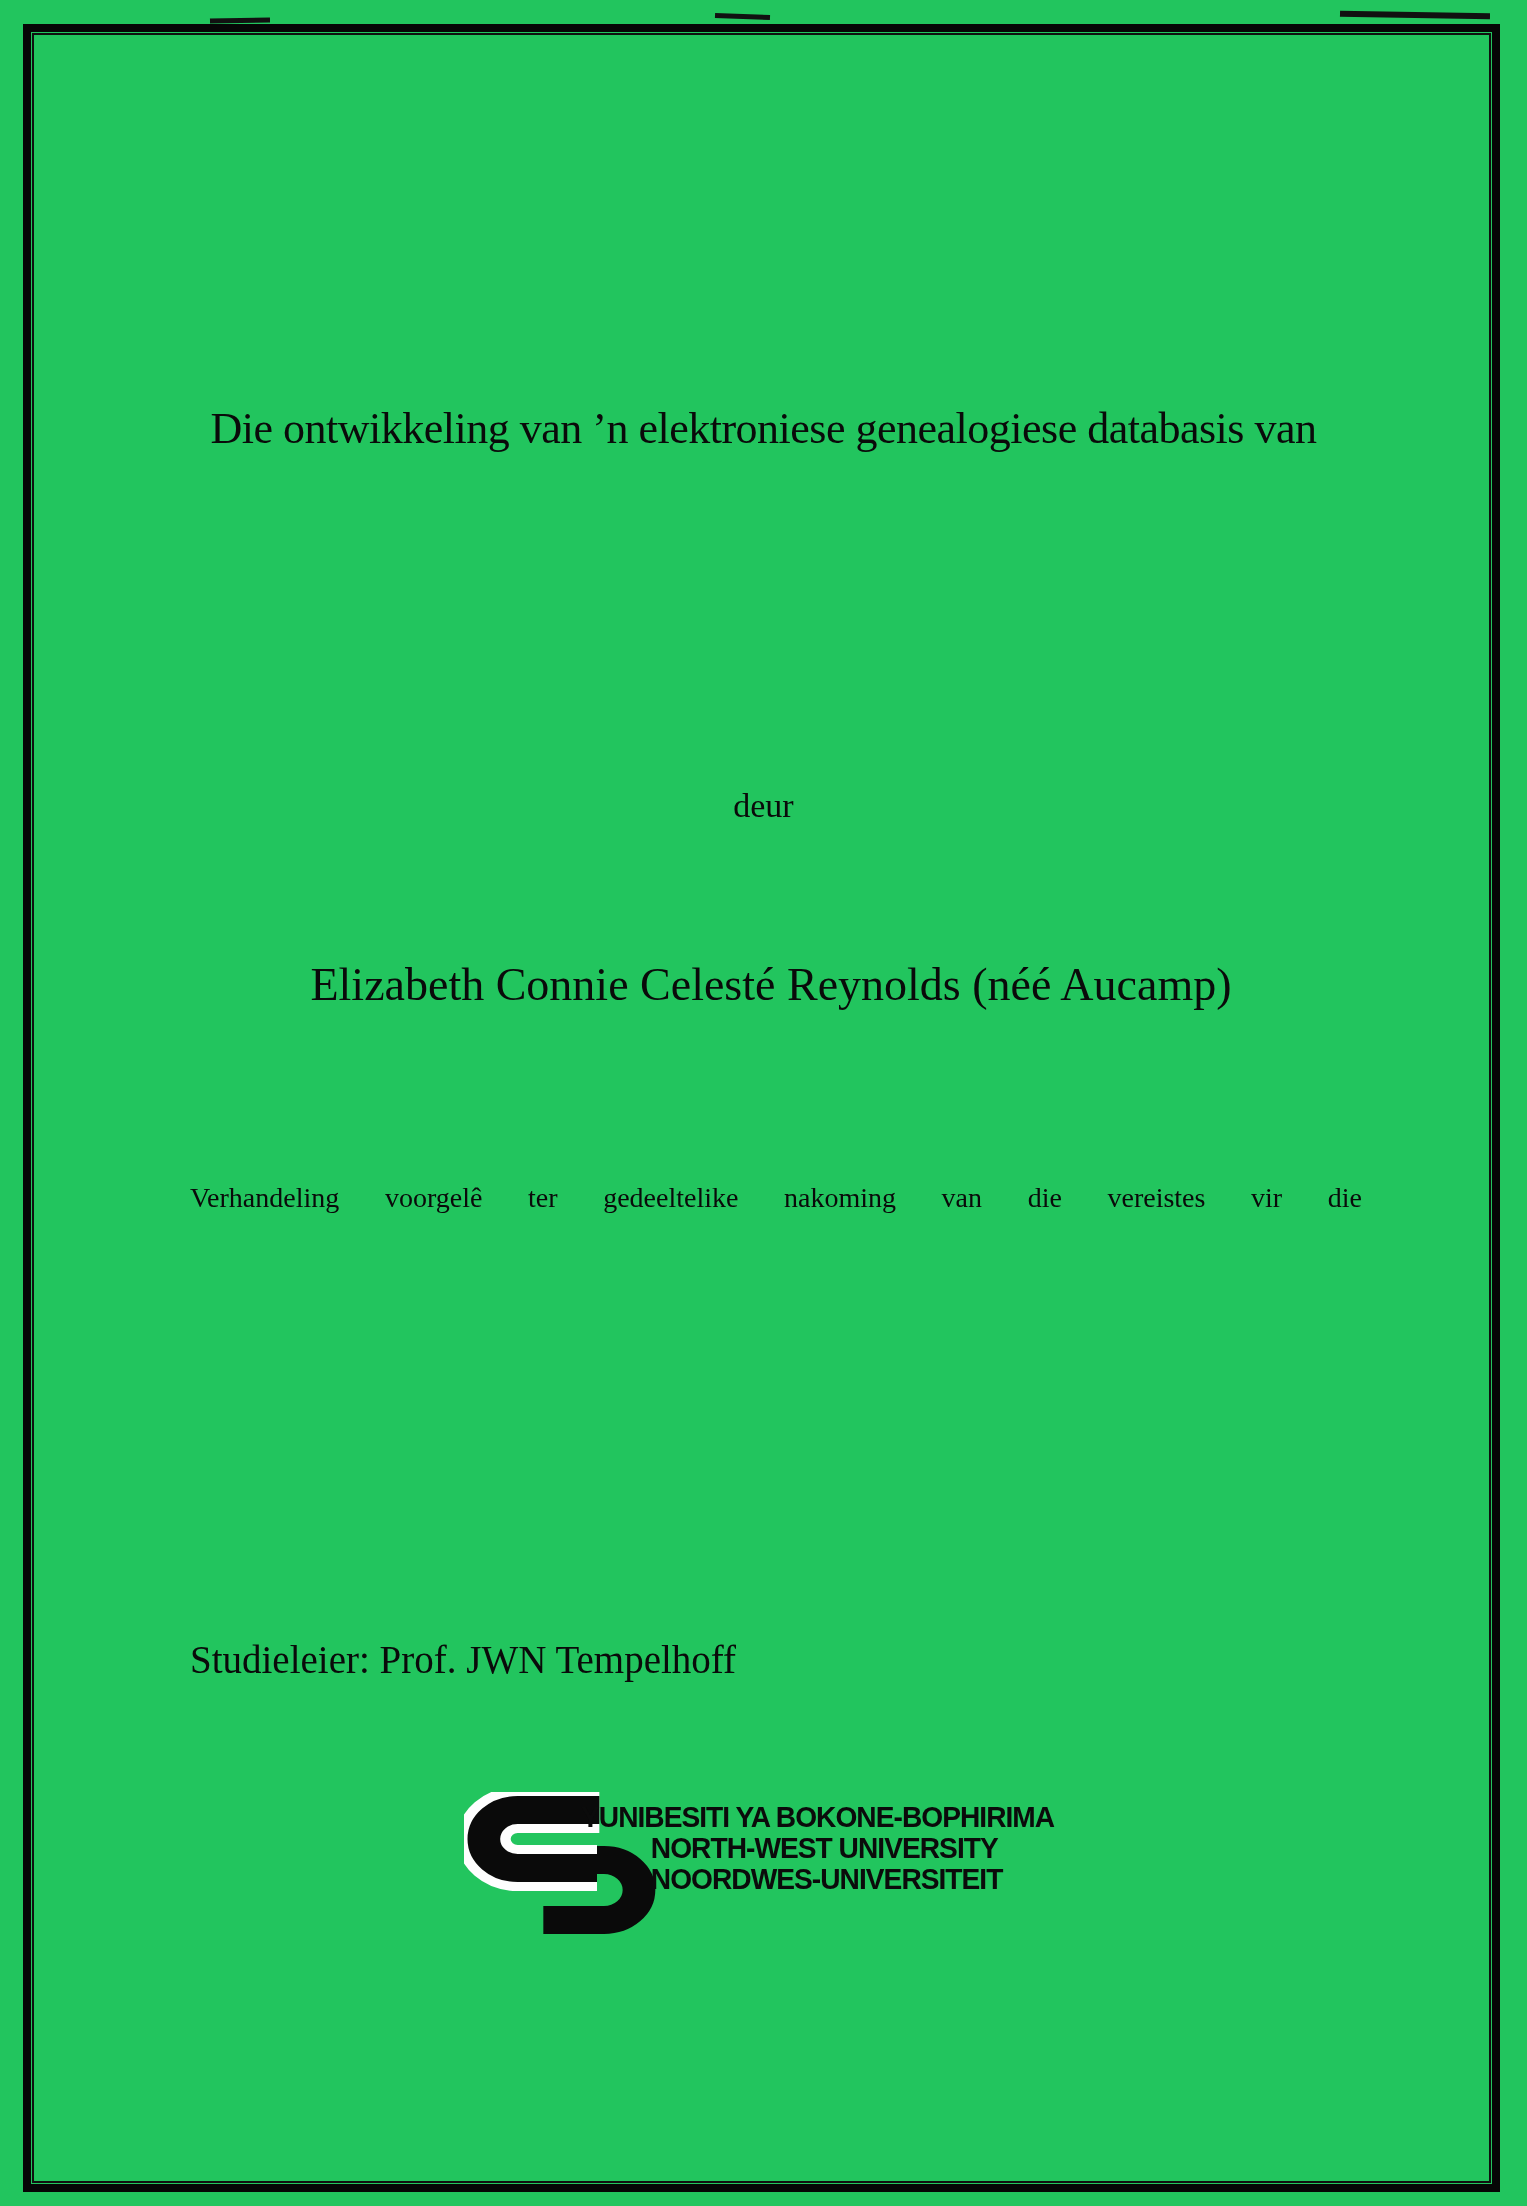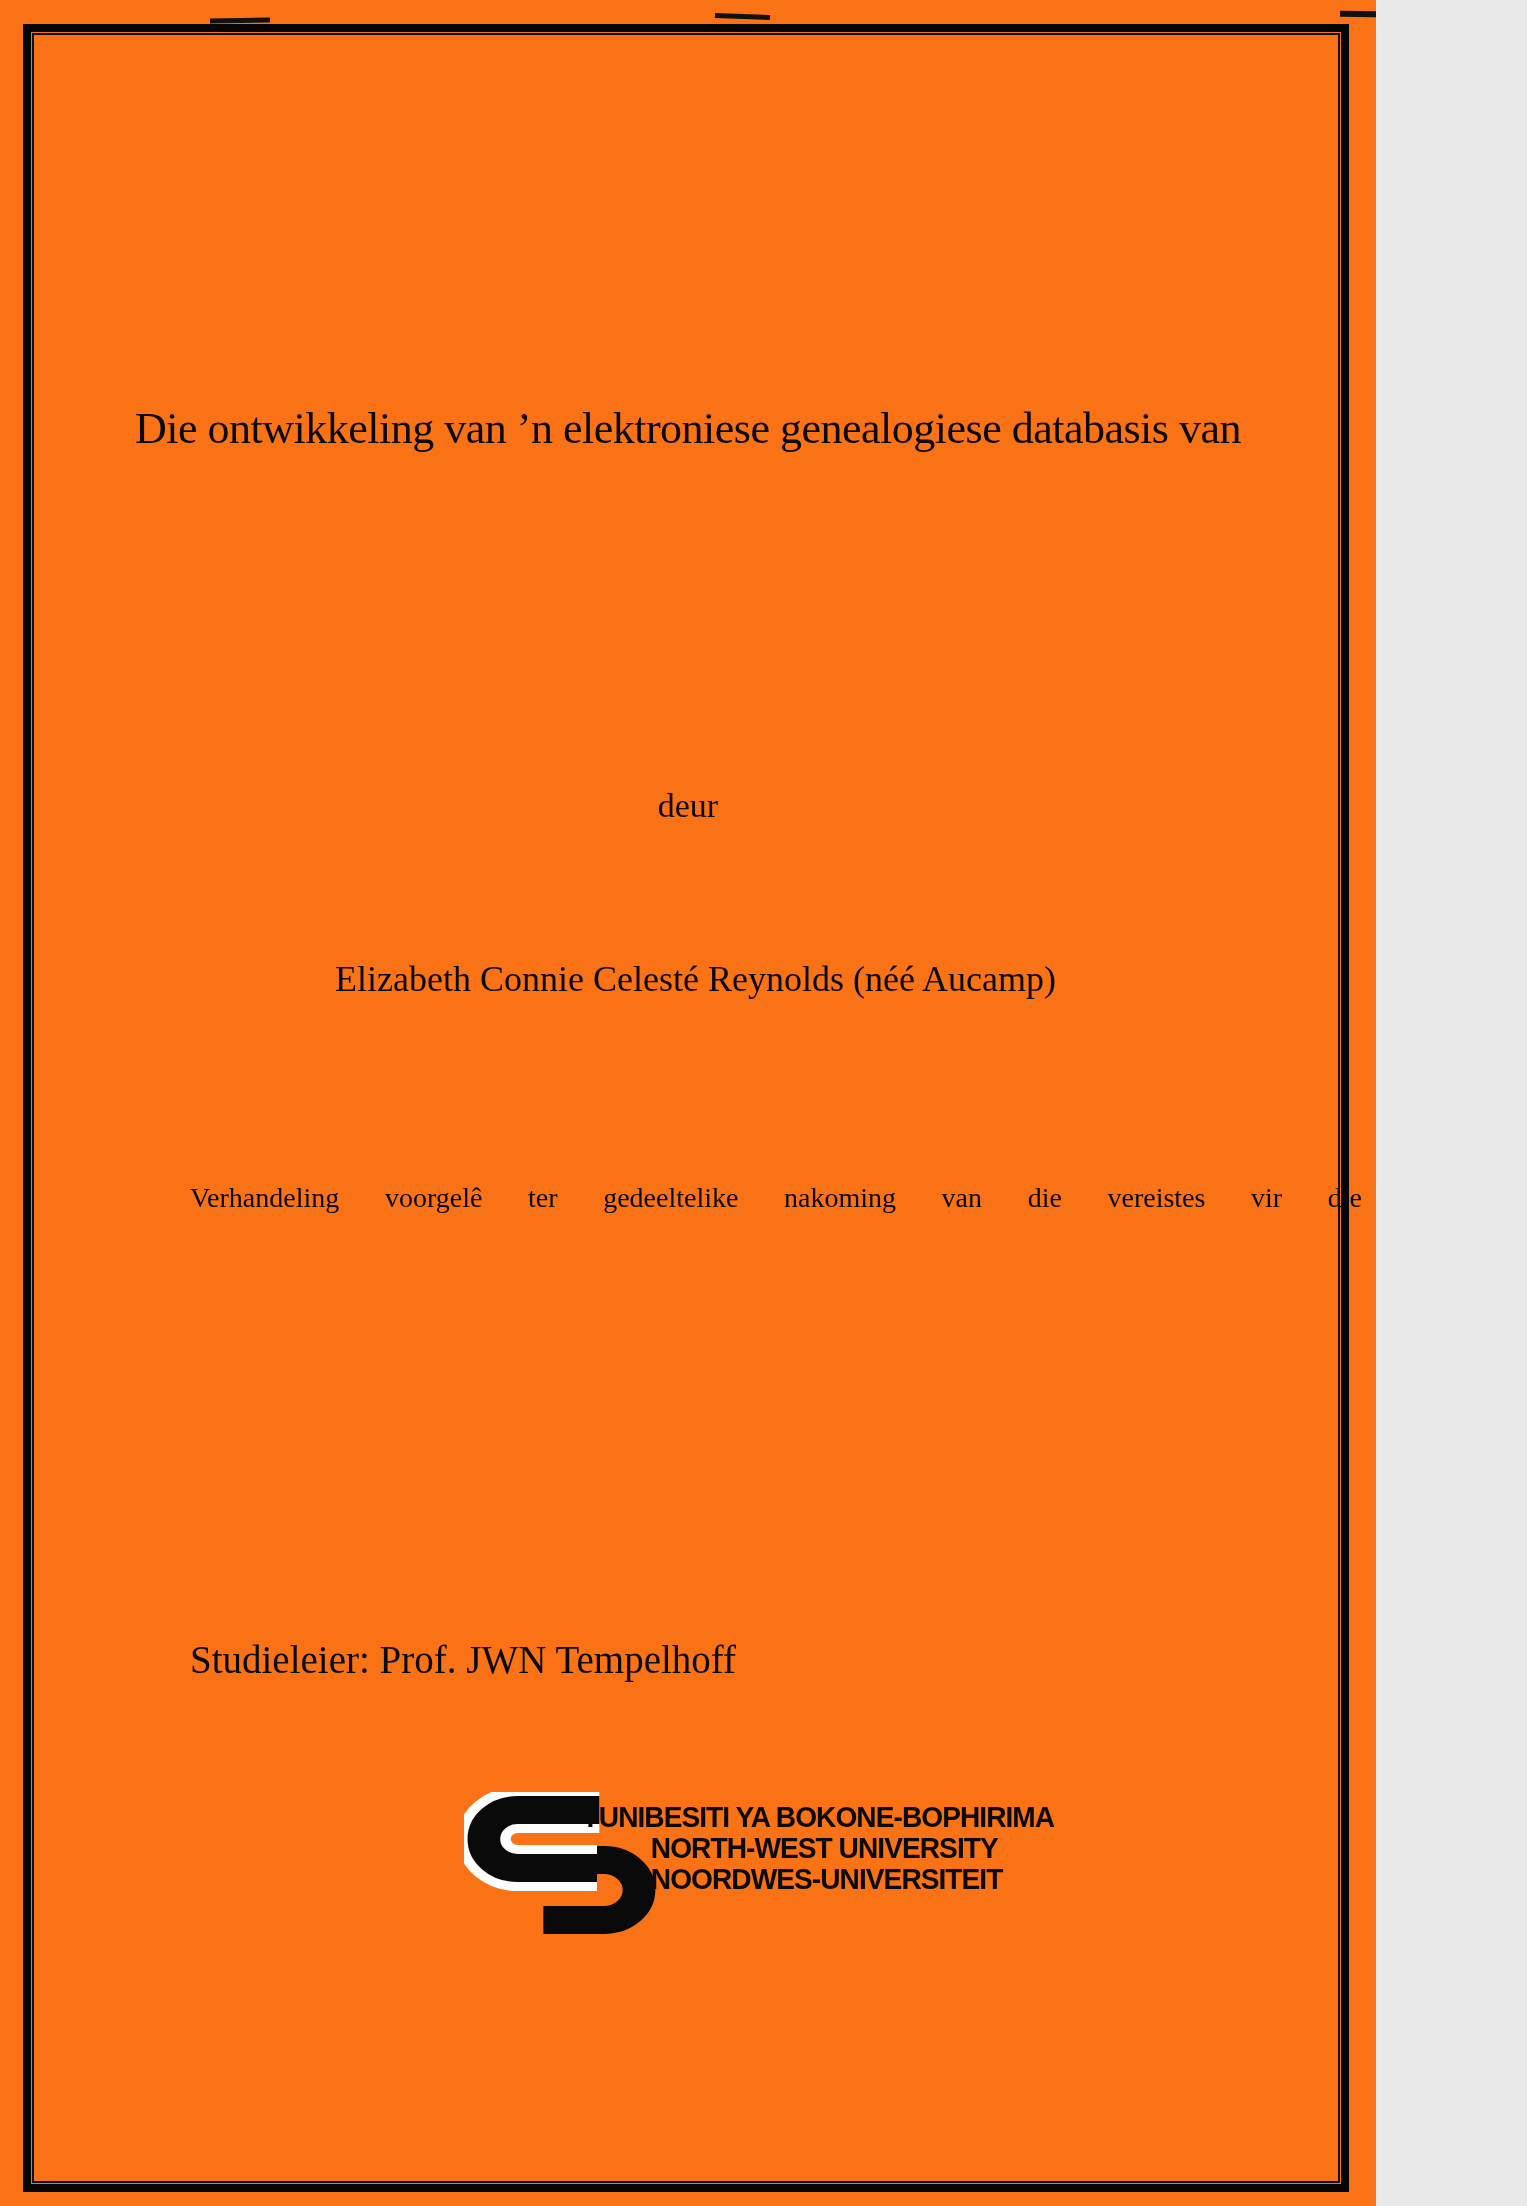--- a/index.html
+++ b/index.html
@@ -2,23 +2,23 @@
 <html><head>
 <meta charset="utf-8">
 <style>
   html, body {
     margin: 0;
     padding: 0;
     background: #e8e8e8;
   }
   .page {
     position: relative;
-    width: 1376px;
+    width: 1527px;
     height: 2206px;
-    background: #f97316;
+    background: #22c55e;
     overflow: hidden;
     font-family: "Liberation Serif", serif;
     color: #0a0a0a;
   }
   
   .frame-outer {
     position: absolute;
     left: 23px; top: 24px; right: 27px; bottom: 14px;
     border: 8px solid #060606;
     box-sizing: border-box;
@@ -46,21 +46,21 @@
   .byline {
     position: absolute;
     left: 0; right: 0; top: 787px;
     text-align: center;
     font-size: 34px;
   }
   .author {
     position: absolute;
     left: 15px; right: 0; top: 958px;
     text-align: center;
-    font-size: 36px;
+    font-size: 46px;
   }
 
   .statement {
     position: absolute;
     left: 190px; top: 1178px;
     width: 1172px;
     font-size: 28px;
     line-height: 39.5px;
   }
   .statement .just {

